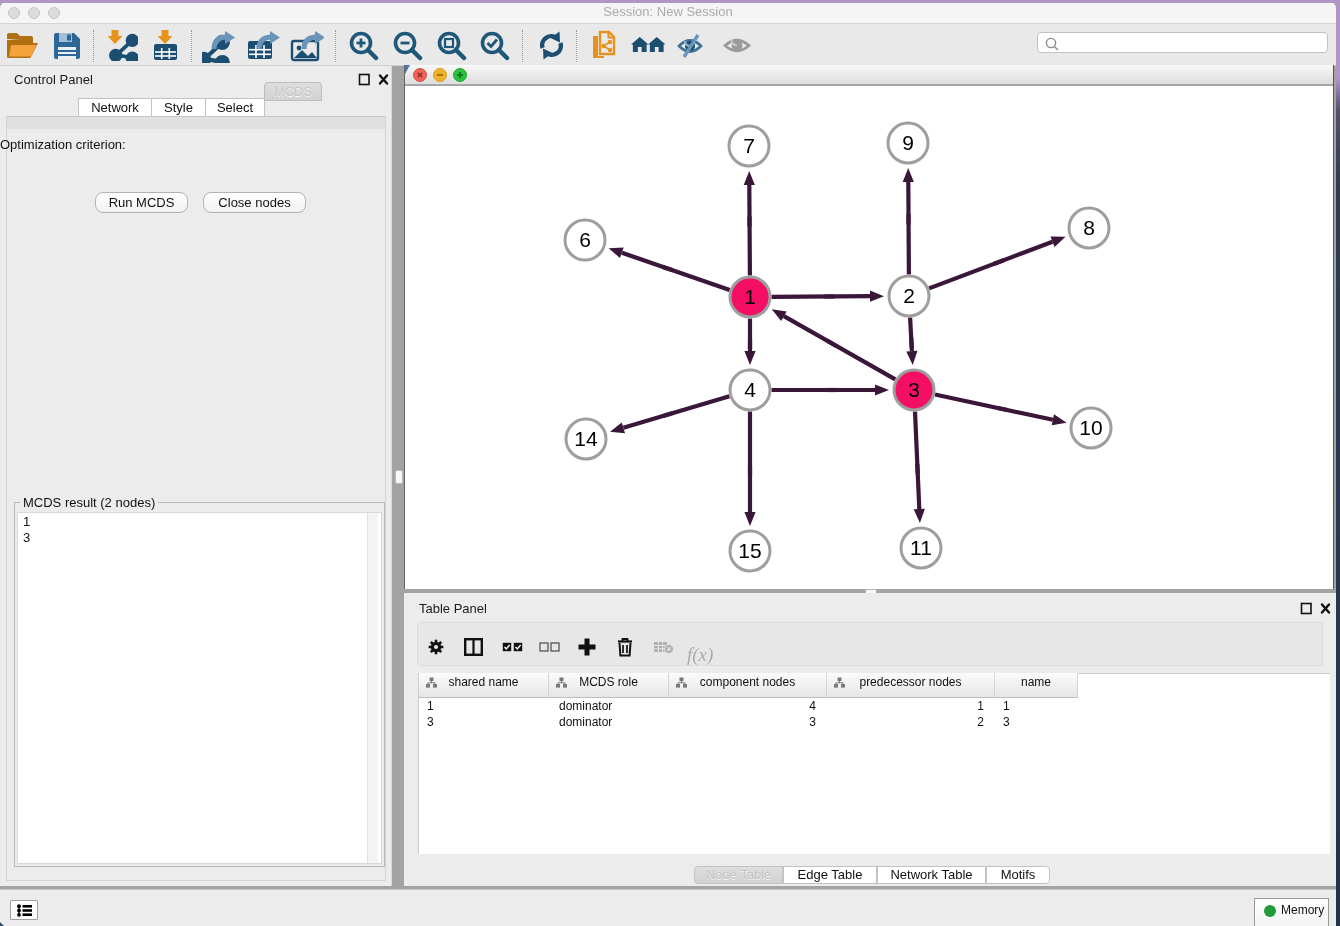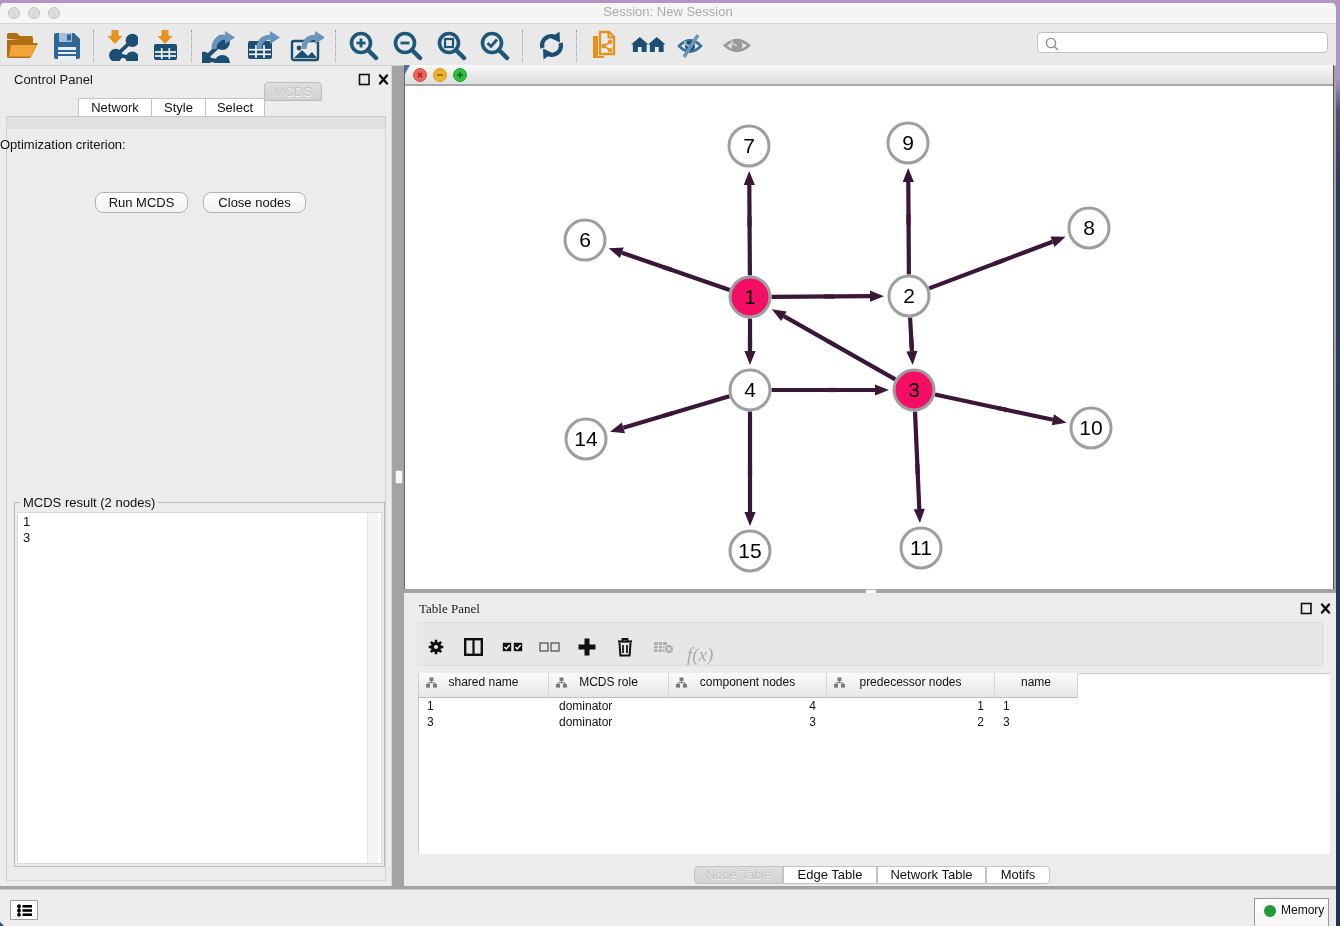--- a/index.html
+++ b/index.html
@@ -295,21 +295,21 @@
           <text x="181" y="360" text-anchor="middle">14</text>
           <circle cx="345" cy="465" r="20" fill="#ffffff" stroke="#9e9e9e" stroke-width="3"></circle>
           <text x="345" y="472" text-anchor="middle">15</text>
         </svg></div>
       <svg class="abs" style="left:0;top:0;" width="5" height="9" viewBox="0 0 5 9">
         <path d="M0 0 L5 0 L0 9 Z" fill="#3465b0" opacity="0.9"></path>
       </svg>
     </div>
     <div class="abs" style="left:865px;top:589px;width:12px;height:7px;background:#f8f8f8;border:1px solid #b9b9b9;border-radius:2px;"></div>
 <div id="tpanel">
-      <div class="abs phead" style="left:15px;top:8px;font-family:Liberation Serif, serif;">Table Panel</div>
+      <div class="abs phead" style="left:15px;top:8px;">Table Panel</div>
       <svg class="abs" style="left:896px;top:9px;" width="32" height="13" viewBox="0 0 32 13">
         <rect x="1.5" y="1.5" width="9.5" height="10" fill="none" stroke="#111" stroke-width="1.6"></rect>
         <path d="M22 2.5 L29 10.5 M29 2.5 L22 10.5" stroke="#111" stroke-width="2.4" stroke-linecap="round"></path>
       </svg>
       <div id="tptoolbar"></div>
       <svg class="abs" style="left:24px;top:46px;" width="16" height="16" viewBox="0 0 16 16">
         <circle cx="8" cy="8" r="5.2" fill="#111"></circle>
         <circle cx="8" cy="8" r="2.1" fill="#e7e7e7"></circle>
         <line x1="12.5" y1="8.0" x2="15.3" y2="8.0" stroke="#111" stroke-width="2.6"></line>
         <line x1="11.2" y1="11.2" x2="13.2" y2="13.2" stroke="#111" stroke-width="2.6"></line>

